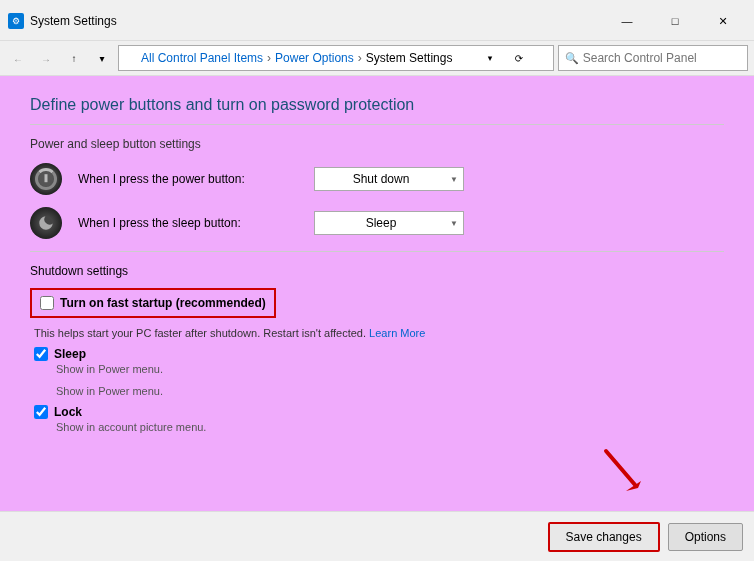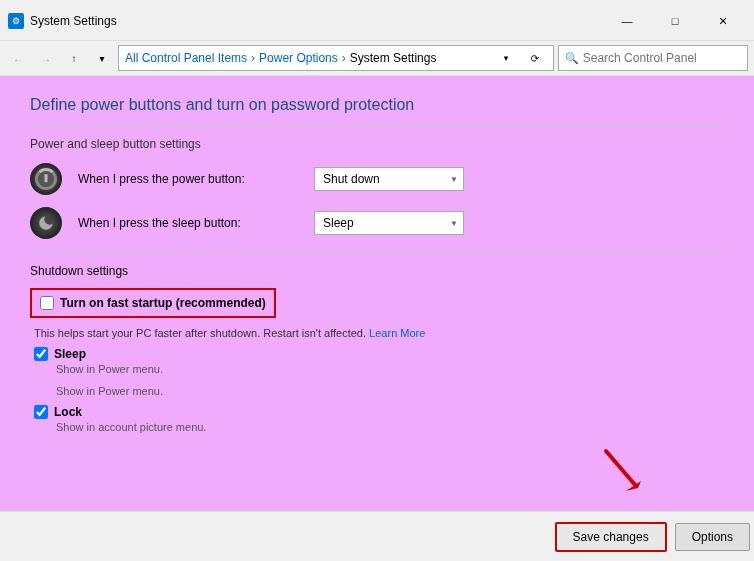--- a/index.html
+++ b/index.html
@@ -57,21 +57,21 @@
     }
     .nav-btn.disabled { opacity: 0.4; cursor: default; }
 
     .breadcrumb-bar {
       flex: 1;
       display: flex;
       align-items: center;
       background: white;
       border: 1px solid #aaa;
       height: 26px;
-      padding: 0 6px;
+      padding: 0 22px;
       gap: 4px;
       font-size: 12px;
     }
     .breadcrumb-item { color: #0066cc; cursor: pointer; }
     .breadcrumb-sep { color: #666; }
     .breadcrumb-current { color: #000; }
     .breadcrumb-dropdown {
       margin-left: auto;
       width: 18px; height: 18px;
       border: none; background: transparent;
@@ -178,20 +178,21 @@
     .dropdown-select {
       border: 1px solid #aaa;
       background: white;
       padding: 4px 24px 4px 8px;
       font-size: 12px;
       appearance: none;
       -webkit-appearance: none;
       position: relative;
       cursor: pointer;
       min-width: 150px;
+      text-align: center;
     }
     .dropdown-wrapper {
       position: relative;
       display: inline-block;
     }
     .dropdown-wrapper::after {
       content: '▼';
       position: absolute;
       right: 6px;
       top: 50%;
@@ -256,21 +257,21 @@
     
     .bottom-bar {
       position: absolute;
       bottom: 0; left: 0; right: 0;
       height: 50px;
       background: #f0f0f0;
       border-top: 1px solid #ddd;
       display: flex;
       align-items: center;
       justify-content: flex-end;
-      padding: 0 4px;
+      padding: 0 11px;
       gap: 8px;
     }
 
     .action-btn {
       padding: 6px 16px;
       font-size: 12px;
       border: 1px solid #999;
       background: #e0e0e0;
       cursor: pointer;
       border-radius: 2px;

